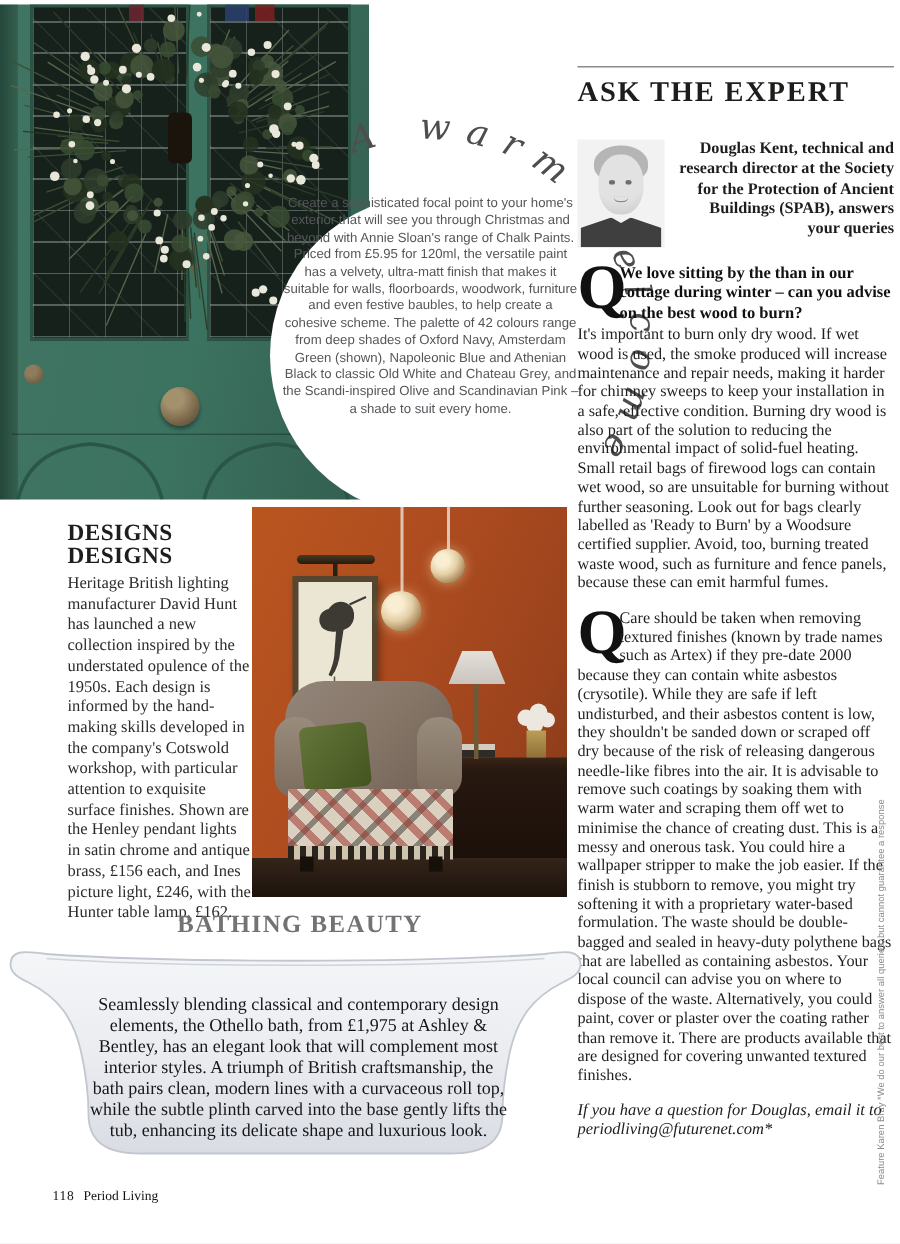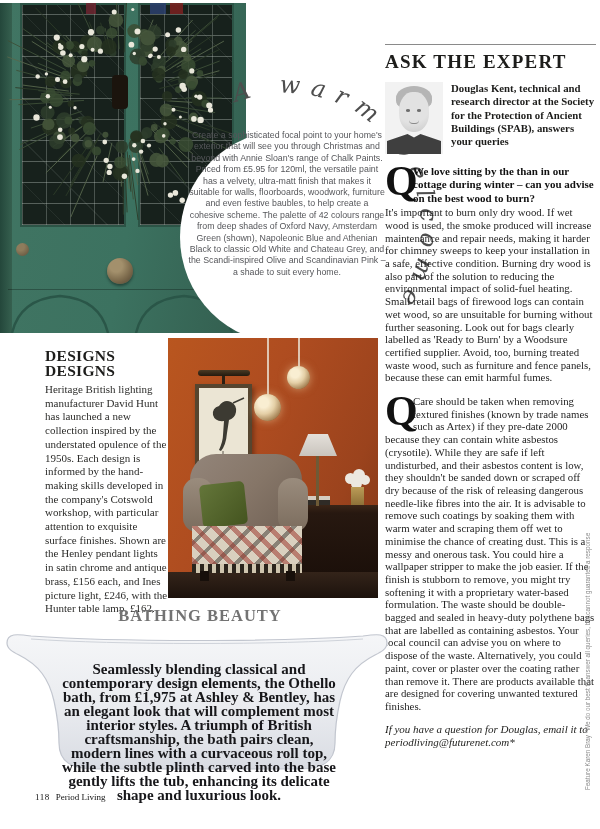--- a/index.html
+++ b/index.html
@@ -112,21 +112,21 @@
       repeating-linear-gradient(-45deg, rgba(40,35,30,.45) 0 4px, transparent 4px 15px);}
   .chair-fringe{position:absolute;left:24px;top:226px;width:110px;height:9px;
     background:repeating-linear-gradient(90deg,#2b241c 0 4px,#cfc5ae 4px 8px);}
   .chair-foot{position:absolute;top:233px;width:9px;height:10px;background:#170f0a;}
   .foot-left{left:32px;} .foot-right{left:118px;}
 
   
   .ask-col{position:absolute;left:385px;top:44px;width:211px;}
   .ask-rule{border-top:1px solid #8a8a8a;margin-bottom:6px;}
   .ask-heading{font-size:19px;font-weight:600;letter-spacing:1.2px;color:#1d1d1b;}
-  .expert-row{display:flex;margin-top:9px;}
+  .expert-row{display:flex;margin-top:20px;text-align:right;}
   .headshot{position:relative;width:58px;height:72px;background:#f2f2f2;flex:none;overflow:hidden;}
   .hs-hair{position:absolute;left:11px;top:4px;width:36px;height:24px;border-radius:50% 50% 40% 40%;background:#b5b5b5;}
   .hs-face{position:absolute;left:14px;top:10px;width:30px;height:40px;border-radius:46%;
     background:radial-gradient(circle at 45% 35%,#e2e2e2 0 55%,#c8c8c8 100%);}
   .hs-eye{position:absolute;top:27px;width:4px;height:2.5px;border-radius:50%;background:#6e6e6e;}
   .hs-eye.l{left:21px;} .hs-eye.r{left:32px;}
   .hs-mouth{position:absolute;left:24px;top:38px;width:10px;height:4px;
     border-bottom:1.5px solid #8a8a8a;border-radius:0 0 8px 8px;}
   .hs-shirt{position:absolute;left:2px;top:52px;width:54px;height:20px;background:#3f3f3f;
     clip-path:polygon(0 35%,38% 0,50% 18%,62% 0,100% 35%,100% 100%,0 100%);}
@@ -135,21 +135,21 @@
   .dropcap{float:left;font-size:42px;line-height:.8;height:34px;width:28px;font-weight:700;color:#111;}
   .question{font-weight:700;font-size:11px;line-height:13.4px;color:#111;}
   .answer{font-size:10.8px;line-height:12.7px;color:#1f1f1f;margin-top:1px;}
   .ask-footer{margin-top:10px;font-style:italic;font-size:11px;line-height:13.5px;color:#1d1d1b;}
 
   
   .bathing-heading{position:absolute;left:0;top:606px;width:400px;text-align:center;
     font-size:16.5px;font-weight:700;letter-spacing:1px;color:#737373;}
   .tub-svg{position:absolute;left:3px;top:627px;}
   .bath-text{position:absolute;left:58px;top:662px;width:282px;text-align:center;
-    font-weight:700;font-size:15px;line-height:14px;color:#17171a;}
+    font-weight:400;font-size:12px;line-height:14px;color:#17171a;}
 
   
   .page-footer{position:absolute;left:35px;top:792px;font-size:9px;color:#111;}
   .page-footer .num{font-weight:400;letter-spacing:.5px;margin-right:6px;}
   .credit-vertical{position:absolute;left:584px;top:468px;height:322px;
     font-family:"Liberation Sans", sans-serif;font-size:6.3px;color:#8a8a8a;
     writing-mode:vertical-rl;transform:rotate(180deg);white-space:nowrap;}
 </style>
 </head>
 <body>

